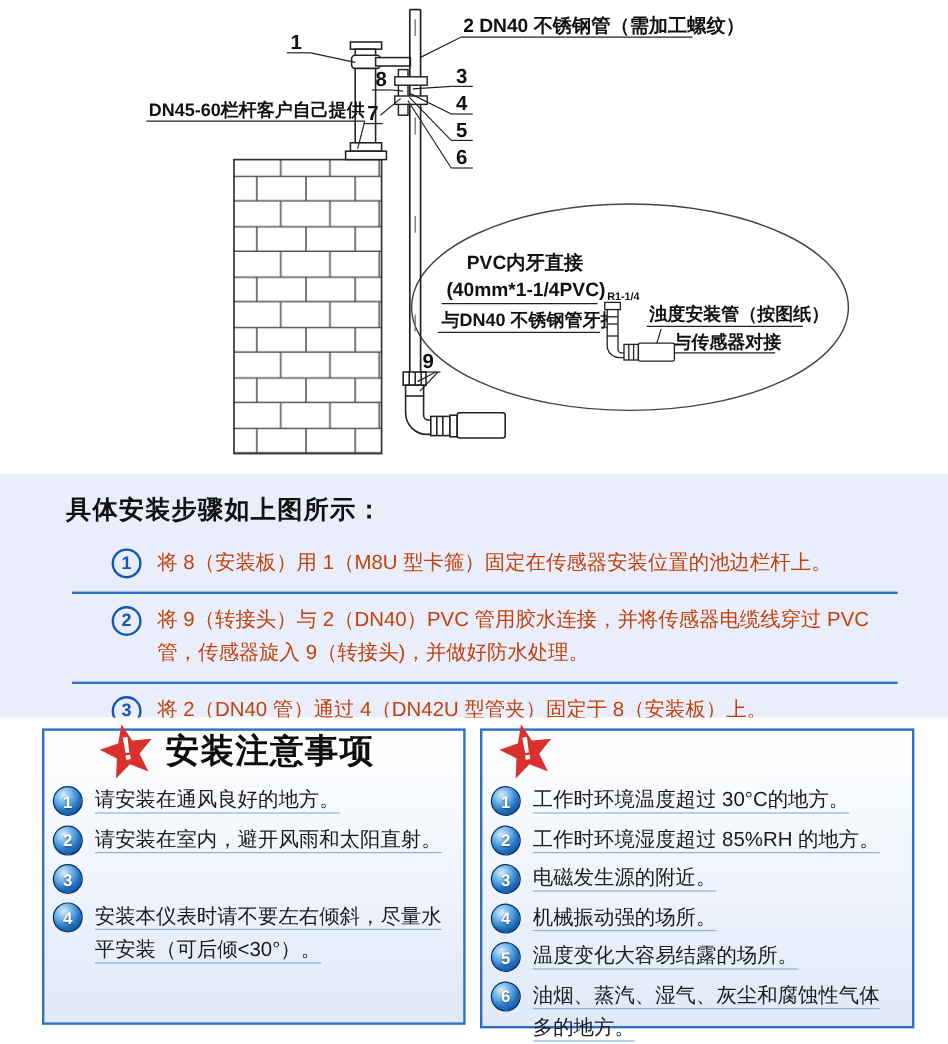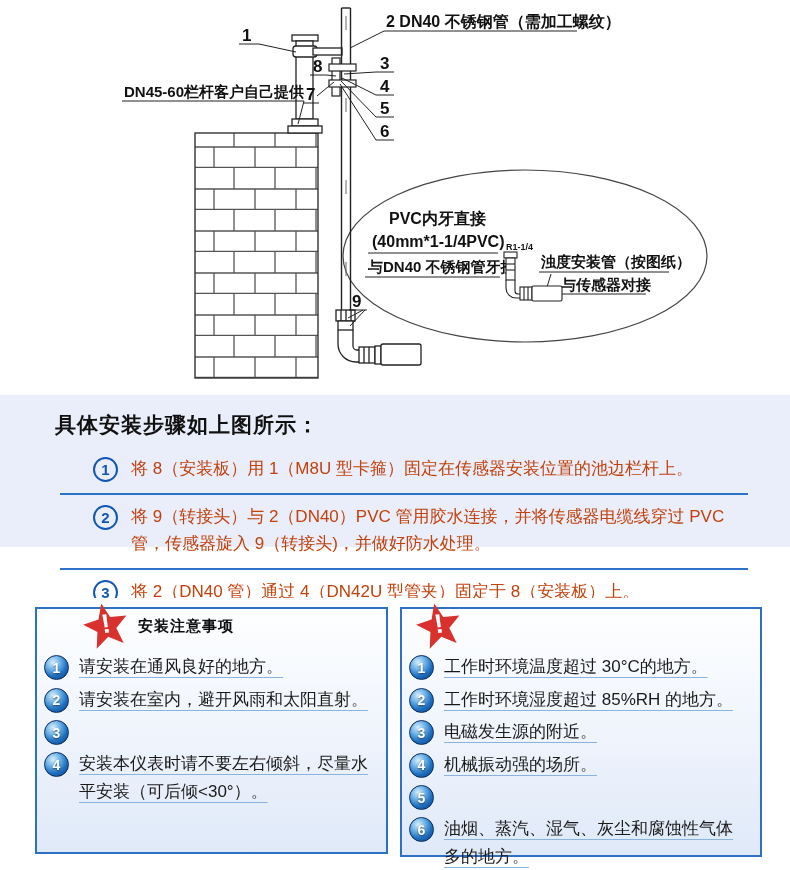--- a/index.html
+++ b/index.html
@@ -4,42 +4,42 @@
 <style>
   html,body{margin:0;padding:0;}
   body{font-family:"Liberation Sans","DejaVu Sans",sans-serif;background:#fff;}
   #page{position:relative;width:790px;height:870px;background:#fff;overflow:hidden;}
 
   
   #diagram{position:absolute;top:0;left:0;}
   svg text{fill:#111;}
 
   
-  #steps-section{position:absolute;top:395px;left:0;width:790px;height:152px;background:#e9eefa;}
+  #steps-section{position:absolute;top:395px;left:0;width:790px;height:203px;background:#e9eefa;}
   #steps-title{padding:16px 0 8px 55px;font-size:21px;font-weight:bold;color:#111;letter-spacing:1px;}
   .step-row{display:flex;gap:13px;align-items:flex-start;margin:0 42px 0 60px;padding:9px 0 11px 33px;border-bottom:2px solid #2b72c8;}
   .step-row:last-child{border-bottom:none;}
   .num-ring{width:21px;height:21px;border:2px solid #1257b5;border-radius:50%;color:#1257b5;
     font-weight:bold;font-size:15px;line-height:21px;text-align:center;flex:none;margin-top:1px;background:transparent;}
   .step-text{font-size:17px;line-height:1.55;color:#c2410c;width:618px;}
 
   
   #boxes-section{position:absolute;top:598px;left:0;width:790px;height:272px;background:#fff;}
   .warn-box{position:absolute;border:2px solid #2e71c4;background:linear-gradient(180deg,#feffff 0%,#eef3fc 55%,#dfe9f8 100%);}
   #notice-box{left:35px;top:9px;width:349px;height:243px;}
   #avoid-box{left:400px;top:9px;width:358px;height:246px;}
   .box-header{display:flex;align-items:center;margin-top:-8px;height:50px;}
   #notice-box .box-header{padding-left:46px;}
   #avoid-box .box-header{padding-left:14px;}
   .star{width:46px;height:46px;position:relative;flex:none;transform:rotate(-12deg);margin-right:9px;}
   .star-shape{position:absolute;inset:0;background:#d9312e;
     clip-path:polygon(50% 0%,63% 33%,98% 37%,71% 59%,80% 94%,50% 74%,20% 94%,29% 59%,2% 37%,37% 33%);}
   .star-bang{position:absolute;inset:0;display:flex;align-items:center;justify-content:center;
     color:#fff;font-weight:bold;font-size:27px;transform:rotate(3deg);padding-bottom:4px;}
-  .box-title{font-size:15px;font-weight:bold;color:#0d0d0d;letter-spacing:1px;}
+  .box-title{font-size:28px;font-weight:bold;color:#0d0d0d;letter-spacing:1px;}
   .warn-item{display:flex;gap:10px;align-items:flex-start;padding:2px 6px 3px 7px;}
   .sphere{width:23px;height:23px;border-radius:50%;flex:none;margin-top:2px;
     background:radial-gradient(circle at 35% 28%,#d8eefb 0%,#6db3e8 32%,#1e6fc0 62%,#0a3c82 100%);
     border:1.5px solid #082c5e;color:#fff;font-weight:bold;font-size:14px;
     display:flex;align-items:center;justify-content:center;text-shadow:0 1px 2px rgba(0,0,0,.55);}
   .warn-text{font-size:17px;line-height:1.62;color:#1a1a1a;width:302px;
     text-decoration:underline;text-decoration-color:#8ab4e0;text-decoration-thickness:1px;text-underline-offset:5px;}
 </style>
 </head>
 <body>
@@ -234,20 +234,21 @@
       <div class="warn-item">
         <div class="sphere">3</div>
         <div class="warn-text">电磁发生源的附近。</div>
       </div>
       <div class="warn-item">
         <div class="sphere">4</div>
         <div class="warn-text">机械振动强的场所。</div>
       </div>
       <div class="warn-item">
         <div class="sphere">5</div>
+        <div class="warn-text">温度变化大容易结露的场所。</div>
       </div>
       <div class="warn-item">
         <div class="sphere">6</div>
         <div class="warn-text">油烟、蒸汽、湿气、灰尘和腐蚀性气体多的地方。</div>
       </div>
     </div>
   </div>
 
 </div>
 

